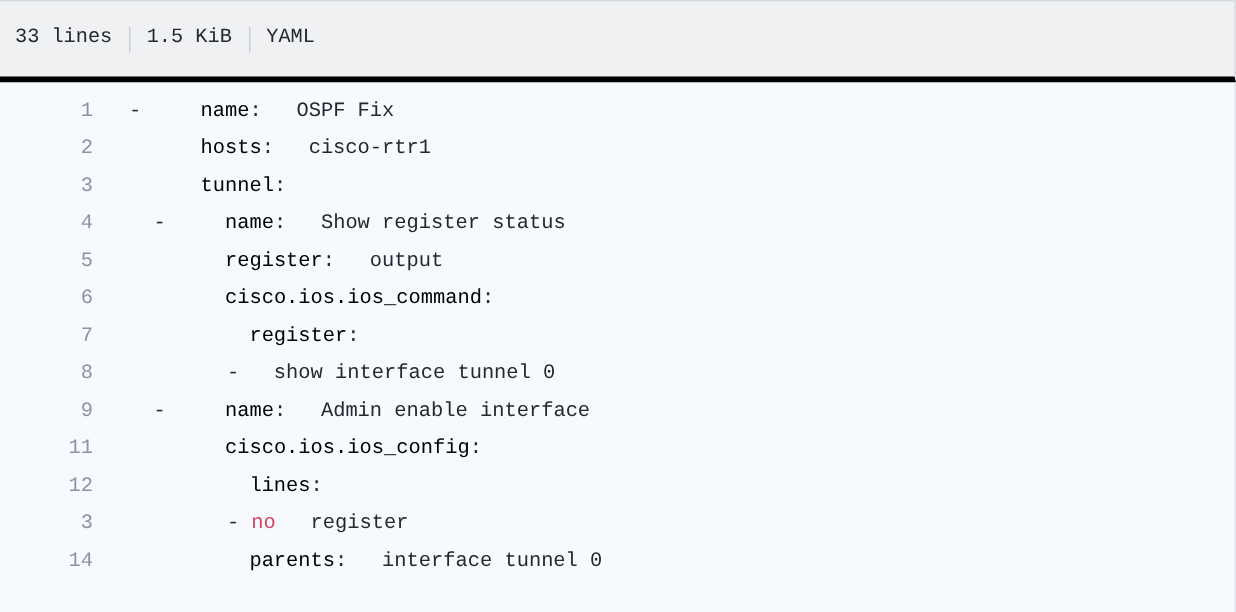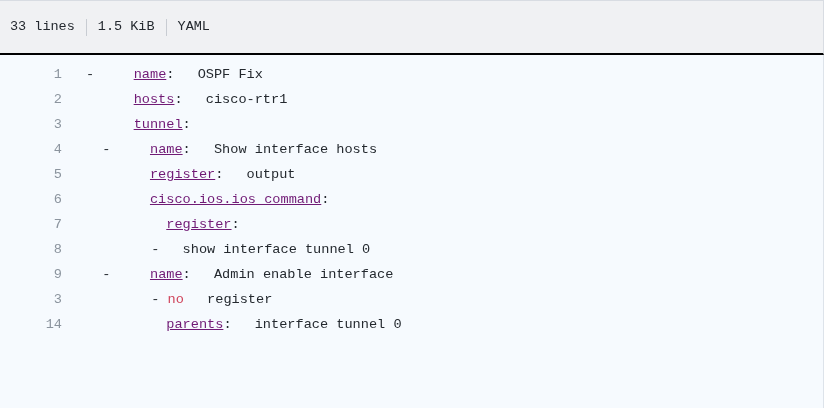--- a/index.html
+++ b/index.html
@@ -20,21 +20,21 @@
     background: #f6fafe;
     box-sizing: border-box;
   }
 
   
   .file-header {
     box-sizing: border-box;
     height: 55px;
     background: #f0f1f3;
     border-top: 1px solid #d8dce2;
-    border-bottom: 2px solid #000000;
+    border-bottom: 4px solid #000000;
     border-right: 1px solid #d8dce2;
     display: flex;
     align-items: center;
     padding: 0 10px;
   }
   .meta-list {
     display: flex;
     align-items: center;
     font-family: "Liberation Mono", "DejaVu Sans Mono", monospace;
     font-size: 13.5px;
@@ -81,21 +81,21 @@
     white-space: nowrap;
   }
   .lc {
     padding: 0 0 0 10px;
     color: #24292f;
     vertical-align: middle;
     white-space: pre;
   }
 
   
-  .tok-key    { color: #701a75; text-decoration: underline; }
+  .tok-key    { color: #000000; }
   .tok-str    { color: #3f7f4f; }
   .tok-bool   { color: #d0455c; }
   .tok-punct  { color: #24292f; }
   .tok-plain  { color: #24292f; margin-left: 15px; }
 </style>
 </head>
 <body>
 
 <div class="viewer">
 
@@ -119,21 +119,21 @@
           <tr>
             <td class="ln">2</td>
             <td class="lc"><span class="tok-plain">    </span><span class="tok-key">hosts</span><span class="tok-punct">: </span><span class="tok-plain">cisco-rtr1</span></td>
           </tr>
           <tr>
             <td class="ln">3</td>
             <td class="lc"><span class="tok-plain">    </span><span class="tok-key">tunnel</span><span class="tok-punct">:</span></td>
           </tr>
           <tr>
             <td class="ln">4</td>
-            <td class="lc"><span class="tok-punct">  - </span><span class="tok-plain">  </span><span class="tok-key">name</span><span class="tok-punct">: </span><span class="tok-plain">Show interface hosts</span></td>
+            <td class="lc"><span class="tok-punct">  - </span><span class="tok-plain">  </span><span class="tok-key">name</span><span class="tok-punct">: </span><span class="tok-plain">Show register status</span></td>
           </tr>
           <tr>
             <td class="ln">5</td>
             <td class="lc"><span class="tok-plain">      </span><span class="tok-key">register</span><span class="tok-punct">: </span><span class="tok-plain">output</span></td>
           </tr>
           <tr>
             <td class="ln">6</td>
             <td class="lc"><span class="tok-plain">      </span><span class="tok-key">cisco.ios.ios_command</span><span class="tok-punct">:</span></td>
           </tr>
           <tr>
@@ -142,20 +142,28 @@
           </tr>
           <tr>
             <td class="ln">8</td>
             <td class="lc"><span class="tok-punct">        - </span><span class="tok-plain">show interface tunnel 0</span></td>
           </tr>
           <tr>
             <td class="ln">9</td>
             <td class="lc"><span class="tok-punct">  - </span><span class="tok-plain">  </span><span class="tok-key">name</span><span class="tok-punct">: </span><span class="tok-plain">Admin enable interface</span></td>
           </tr>
           <tr>
+            <td class="ln">11</td>
+            <td class="lc"><span class="tok-plain">      </span><span class="tok-key">cisco.ios.ios_config</span><span class="tok-punct">:</span></td>
+          </tr>
+          <tr>
+            <td class="ln">12</td>
+            <td class="lc"><span class="tok-plain">        </span><span class="tok-key">lines</span><span class="tok-punct">:</span></td>
+          </tr>
+          <tr>
             <td class="ln">3</td>
             <td class="lc"><span class="tok-punct">        - </span><span class="tok-bool">no</span><span class="tok-plain"> register</span></td>
           </tr>
           <tr>
             <td class="ln">14</td>
             <td class="lc"><span class="tok-plain">        </span><span class="tok-key">parents</span><span class="tok-punct">: </span><span class="tok-plain">interface tunnel 0</span></td>
           </tr>
         </tbody>
     </table>
   </div>

